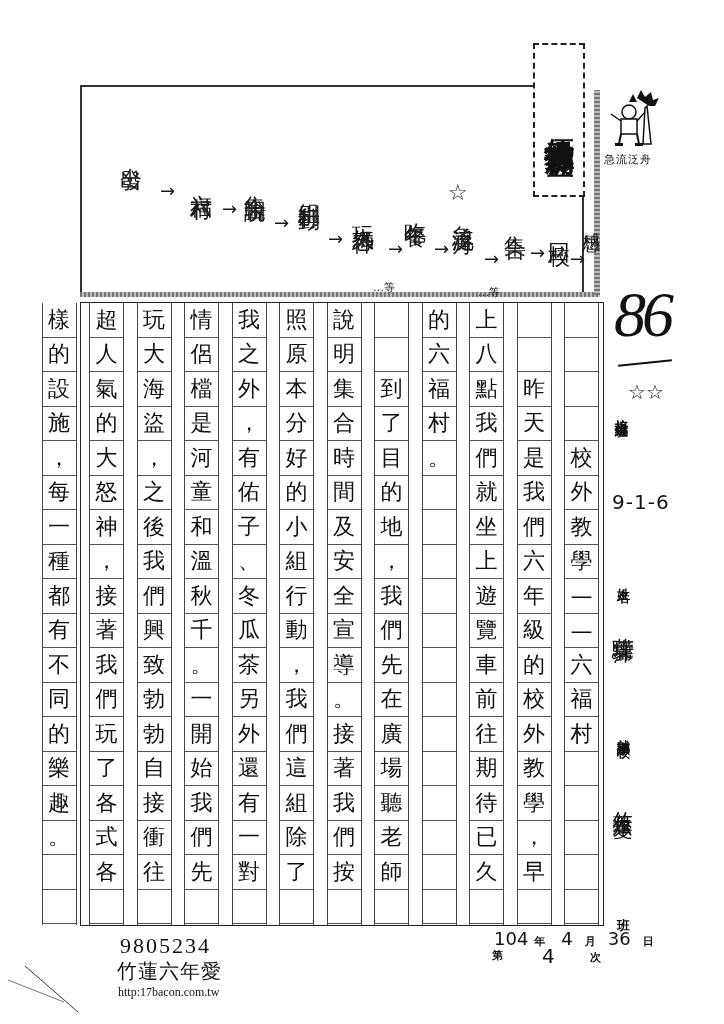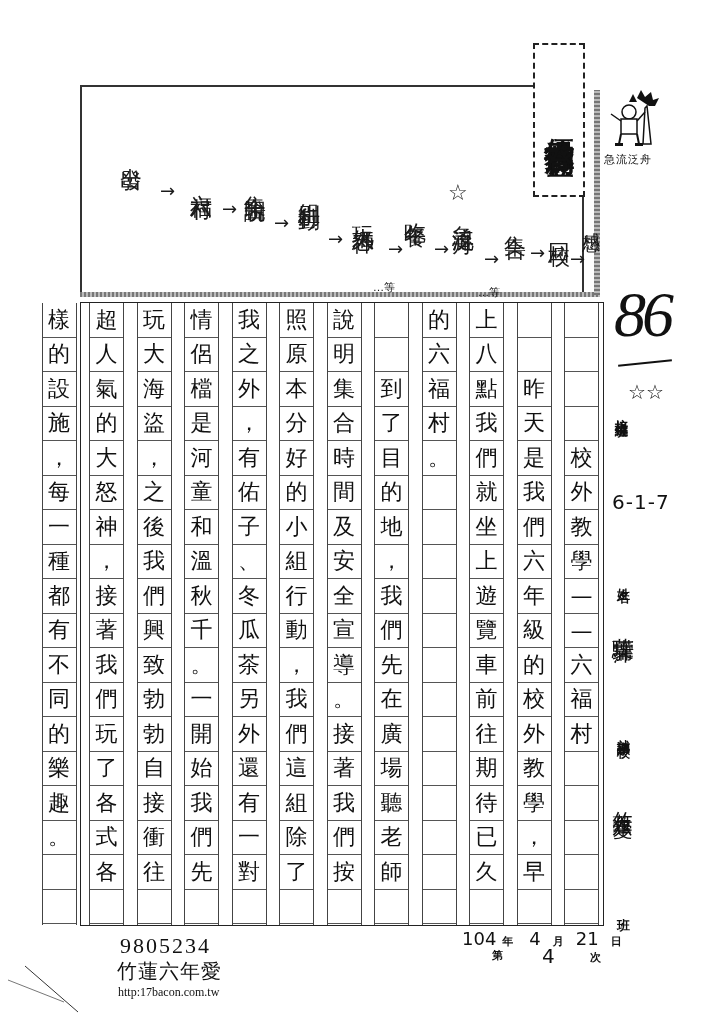--- a/index.html
+++ b/index.html
@@ -52,21 +52,21 @@
           box-sizing: border-box; }
 
   
   .footer-num { position: absolute; left: 120px; top: 933px; font-size: 22px; letter-spacing: 2px;
                 font-family: "Liberation Serif", serif; }
   .footer-slogan { position: absolute; left: 117px; top: 958px; font-size: 20px; letter-spacing: 1px; }
   .footer-url { position: absolute; left: 118px; top: 985px; font-size: 12px;
                 font-family: "Liberation Serif", serif; }
 
   .date-line { position: absolute; left: 462px; top: 928px; font-size: 14px; display: flex; gap: 6px; align-items: baseline; }
-  .date-line .hand { font-size: 18px; }
+  .date-line .hand { font-size: 18px; margin-left: 32px; }
   .date-line .lbl { font-size: 11px; font-weight: bold; }
   .date-line2 { position: absolute; left: 492px; top: 948px; font-size: 11px; font-weight: bold; }
   .times-num { position: absolute; left: 542px; top: 944px; font-size: 20px; }
   .times-lbl { position: absolute; left: 590px; top: 950px; font-size: 11px; font-weight: bold; }
 
   .scribble { position: absolute; }
 </style>
 </head>
 <body>
 
@@ -112,21 +112,21 @@
   <rect x="8" y="55" width="8" height="3" fill="#111"></rect>
   <rect x="28" y="55" width="8" height="3" fill="#111"></rect>
 </svg>
 <div class="stamp-label">急流泛舟</div>
 
 <div class="score">86</div>
 <div class="score-line"></div>
 <div class="stars">☆☆</div>
 
 <div class="side-label" style="left:612px; top:408px;">培根編班：</div>
-<div class="class-code">6-1-7</div>
+<div class="class-code">9-1-6</div>
 <div class="side-label" style="left:614px; top:578px;">姓名：</div>
 <div class="side-value" style="left:608px; top:620px;">葉驊霈</div>
 <div class="side-label" style="left:614px; top:728px;">就讀學校：</div>
 <div class="side-value" style="left:610px; top:795px; font-size:20px;">竹蓮六年愛</div>
 <div class="side-label" style="left:614px; top:908px;">班</div>
 
 <div class="grid" id="grid">
     <div class="col" style="left: 483px;">
       <div class="cell" style="top: 0px;"></div>
       <div class="cell" style="top: 34.5px;"></div>
@@ -371,21 +371,21 @@
 
 <div class="footer-num">9805234</div>
 <div class="footer-slogan">竹蓮六年愛</div>
 <div class="footer-url">http:17bacon.com.tw</div>
 
 <div class="date-line">
   <span class="hand">104</span>
   <span class="lbl">年</span>
   <span class="hand" style="margin-left:10px;">4</span>
   <span class="lbl" style="margin-left:6px;">月</span>
-  <span class="hand" style="margin-left:6px;">21</span>
+  <span class="hand" style="margin-left:6px;">36</span>
   <span class="lbl" style="margin-left:6px;">日</span>
 </div>
 <div class="date-line2">第</div>
 <div class="times-num">4</div>
 <div class="times-lbl">次</div>
 
 <svg class="scribble" style="left:0; top:960px;" width="90" height="60">
   <line x1="25" y1="6" x2="78" y2="52" stroke="#333" stroke-width="1"></line>
   <line x1="8" y1="20" x2="64" y2="42" stroke="#777" stroke-width="1"></line>
 </svg>

